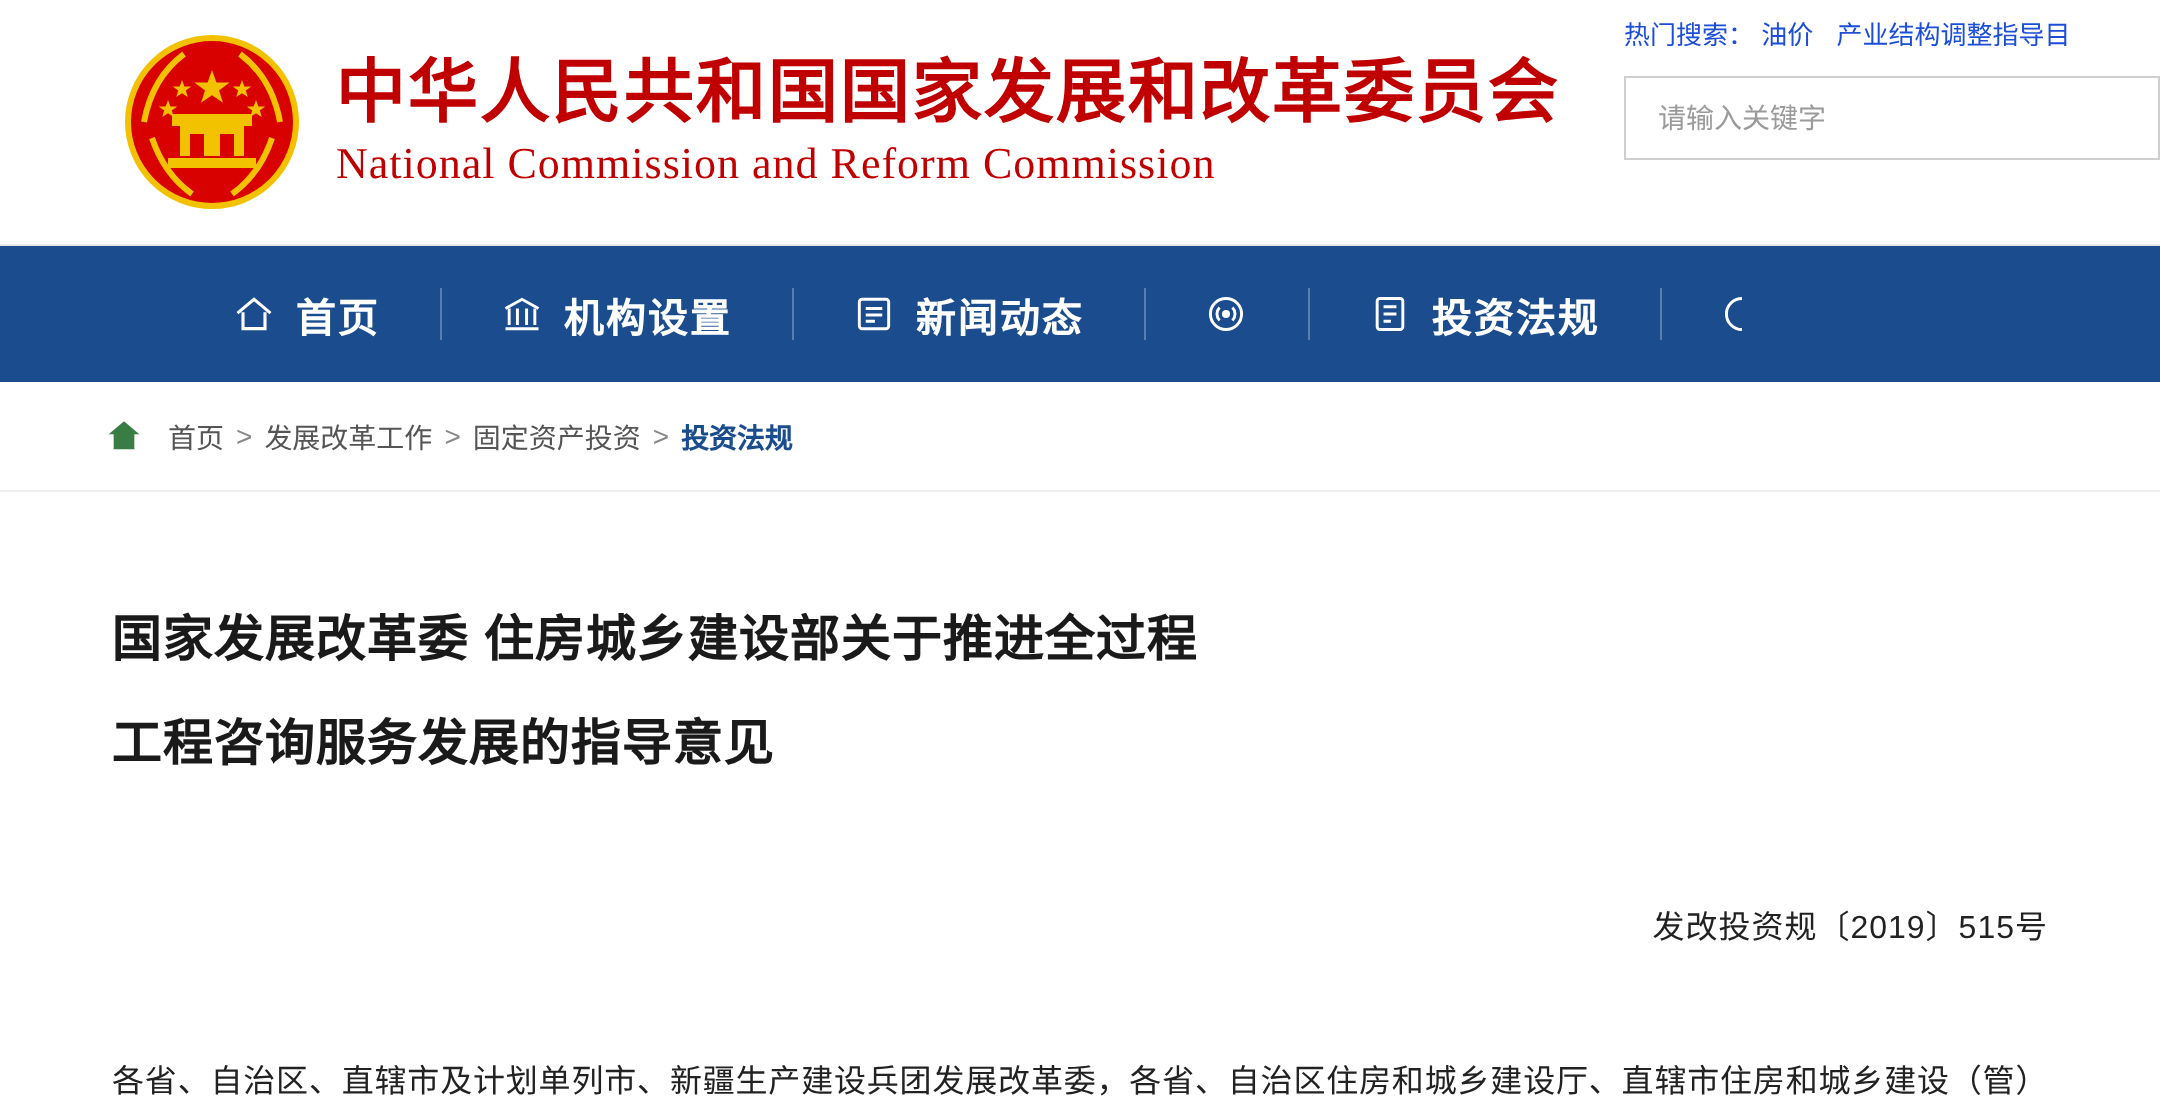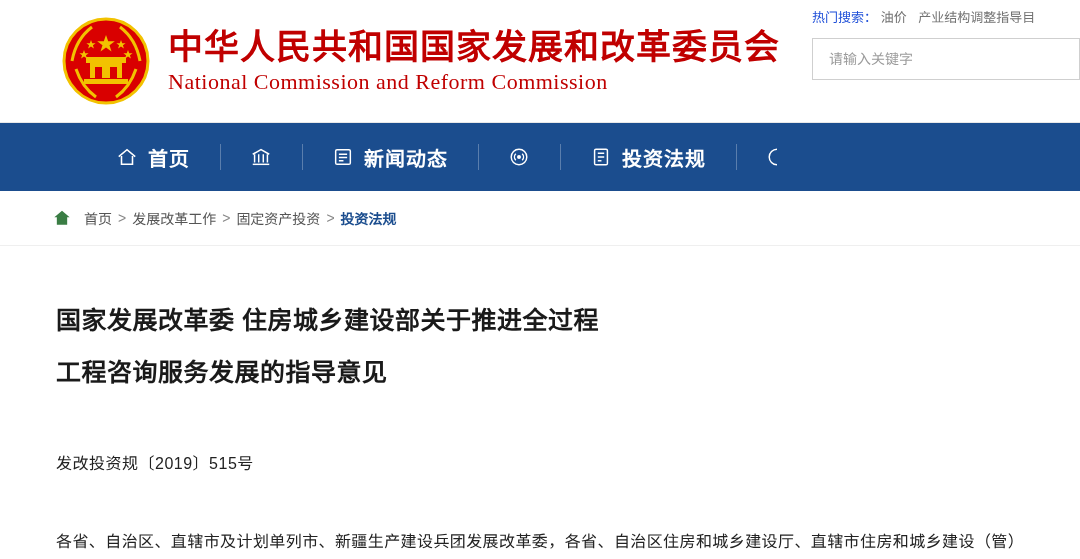--- a/index.html
+++ b/index.html
@@ -64,21 +64,21 @@
   }
   .hot-search {
     font-size: 13px;
     color: #444;
     white-space: nowrap;
     overflow: hidden;
     line-height: 20px;
     margin-bottom: 10px;
   }
   .hot-search .hs-label { color: #1d4ed8; }
-  .hot-search .hs-item { color: #737373; margin-right: 8px; }
+  .hot-search .hs-item { color: #1d4ed8; margin-right: 8px; }
   .search-box {
     border: 1px solid #cfcfcf;
     height: 40px;
     background: #fff;
     display: flex;
     align-items: center;
   }
   .search-box input {
     border: none;
     outline: none;
@@ -157,21 +157,21 @@
   .article-title {
     text-align: left;
     font-size: 25px;
     font-weight: bold;
     color: #1a1a1a;
     line-height: 52px;
     margin-top: 48px;
     letter-spacing: 0.5px;
   }
   .doc-number {
-    text-align: left;
+    text-align: right;
     font-size: 16px;
     color: #222;
     margin-top: 52px;
     letter-spacing: 0.5px;
   }
   .article-body {
     margin-top: 52px;
     font-size: 16px;
     line-height: 32px;
     color: #222;
@@ -237,20 +237,21 @@
     </div>
 
     <div class="nav-item">
       <span class="nav-icon">
         <svg width="22" height="22" viewBox="0 0 24 24" fill="none" stroke="#ffffff" stroke-width="1.6">
           <path d="M3 9 12 4l9 5"></path>
             <path d="M5 9v9M9.5 9v9M14.5 9v9M19 9v9"></path>
             <path d="M3 20h18"></path>
         </svg>
       </span>
+      <span>机构设置</span>
     </div>
 
     <div class="nav-item">
       <span class="nav-icon">
         <svg width="22" height="22" viewBox="0 0 24 24" fill="none" stroke="#ffffff" stroke-width="1.6">
           <rect x="4" y="4" width="16" height="16" rx="1.5"></rect>
             <path d="M7.5 9h9M7.5 12.5h9M7.5 16h5"></path>
         </svg>
       </span>
       <span>新闻动态</span>

